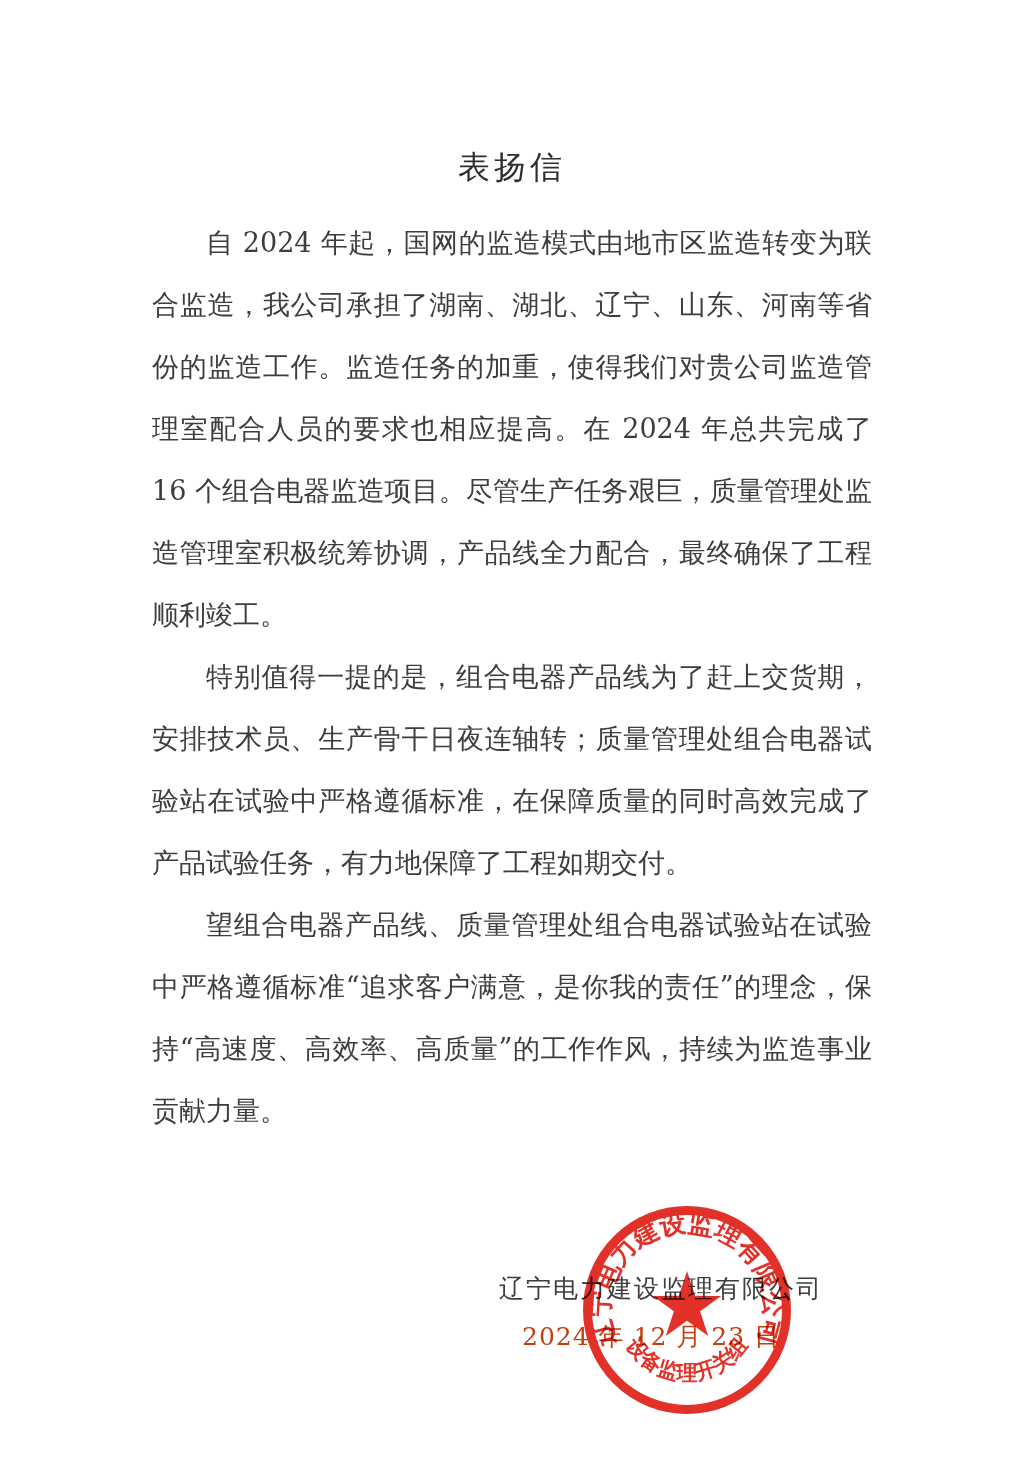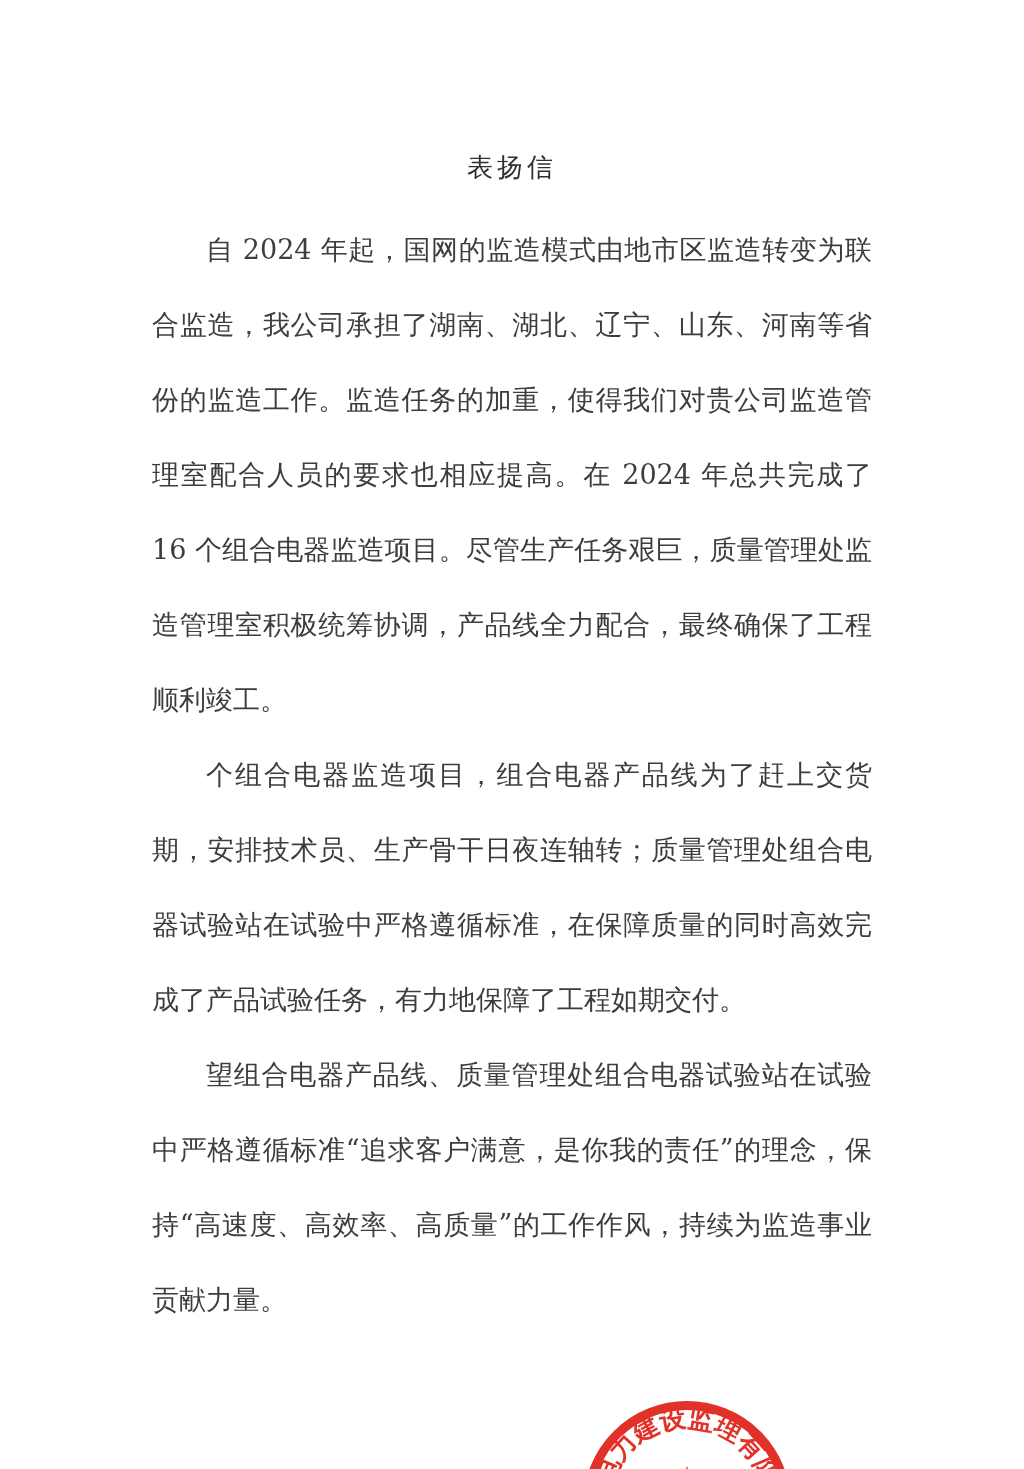--- a/index.html
+++ b/index.html
@@ -10,40 +10,40 @@
     margin: 0 auto;
     background: #ffffff;
     box-sizing: border-box;
     padding: 148px 152px 0 152px;
     font-family: "DejaVu Serif", "Liberation Serif", serif;
     color: #3d3d3d;
     overflow: hidden;
   }
   .title {
     text-align: center;
-    font-size: 26px;
+    font-size: 32px;
     line-height: 38px;
     letter-spacing: 4px;
     color: #2f2f2f;
     font-weight: 400;
   }
   .salutation {
     margin-top: 38px;
     font-family: "DejaVu Sans", "Liberation Sans", sans-serif;
     font-weight: bold;
     font-size: 27px;
     line-height: 30px;
     letter-spacing: 1px;
     color: #8f8f8f;
   }
   .body-text { margin-top: 26px; }
   .body-text p {
     margin: 0;
     font-size: 27px;
-    line-height: 75px;
+    line-height: 62px;
     text-align: justify;
     text-indent: 2em;
     color: #3d3d3d;
   }
   .signature-block {
     position: relative;
     height: 340px;
   }
   .sig-company {
     position: absolute;
@@ -82,21 +82,21 @@
 </head>
 <body>
 
 <div class="page">
 
   <div class="title">表扬信</div>
 
 
   <div class="body-text">
     <p>自 2024 年起，国网的监造模式由地市区监造转变为联合监造，我公司承担了湖南、湖北、辽宁、山东、河南等省份的监造工作。监造任务的加重，使得我们对贵公司监造管理室配合人员的要求也相应提高。在 2024 年总共完成了 16 个组合电器监造项目。尽管生产任务艰巨，质量管理处监造管理室积极统筹协调，产品线全力配合，最终确保了工程顺利竣工。</p>
-    <p>个组合电器监造项目，组合电器产品线为了赶上交货期，安排技术员、生产骨干日夜连轴转；质量管理处组合电器试验站在试验中严格遵循标准，在保障质量的同时高效完成了产品试验任务，有力地保障了工程如期交付。</p>
+    <p>特别值得一提的是，组合电器产品线为了赶上交货期，安排技术员、生产骨干日夜连轴转；质量管理处组合电器试验站在试验中严格遵循标准，在保障质量的同时高效完成了产品试验任务，有力地保障了工程如期交付。</p>
     <p>望组合电器产品线、质量管理处组合电器试验站在试验中严格遵循标准“追求客户满意，是你我的责任”的理念，保持“高速度、高效率、高质量”的工作作风，持续为监造事业贡献力量。</p>
   </div>
 
   <div class="signature-block">
 
     <div class="sig-company">辽宁电力建设监理有限公司</div>
 
     <div class="sig-date">2024 年 12 月 23 日</div>
 
     <svg class="stamp" viewBox="0 0 220 220" xmlns="http://www.w3.org/2000/svg">

